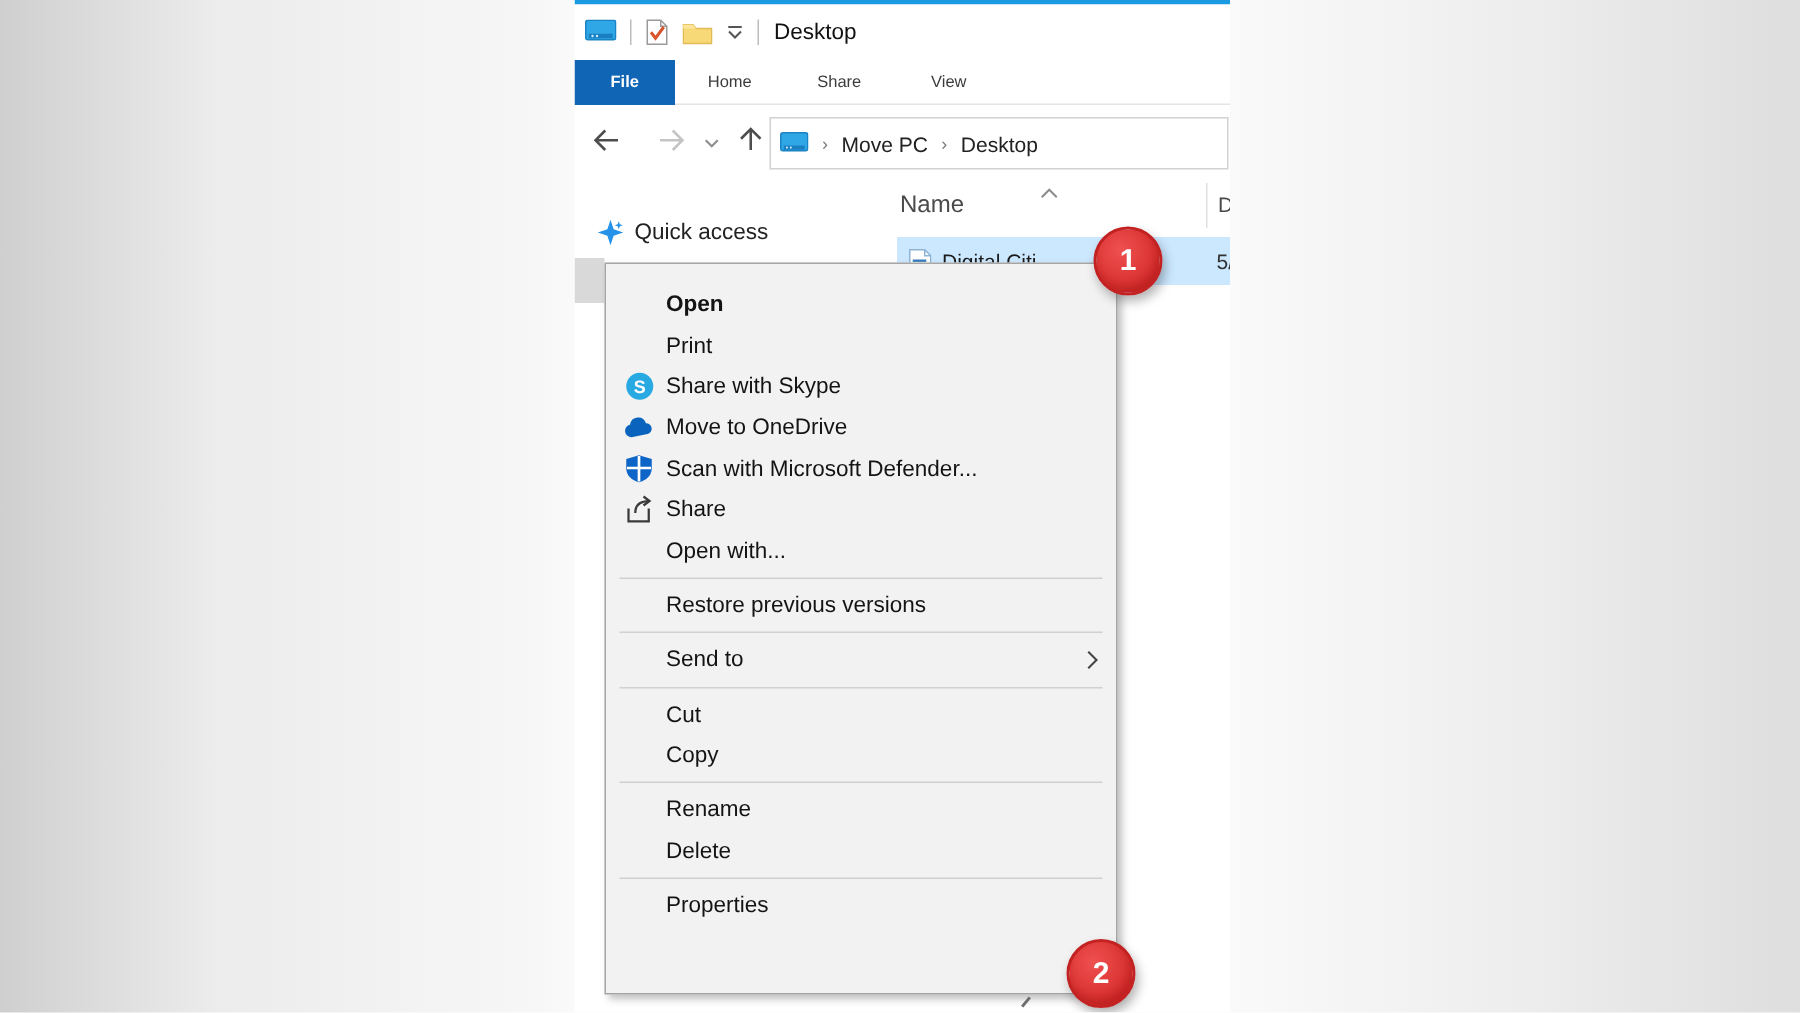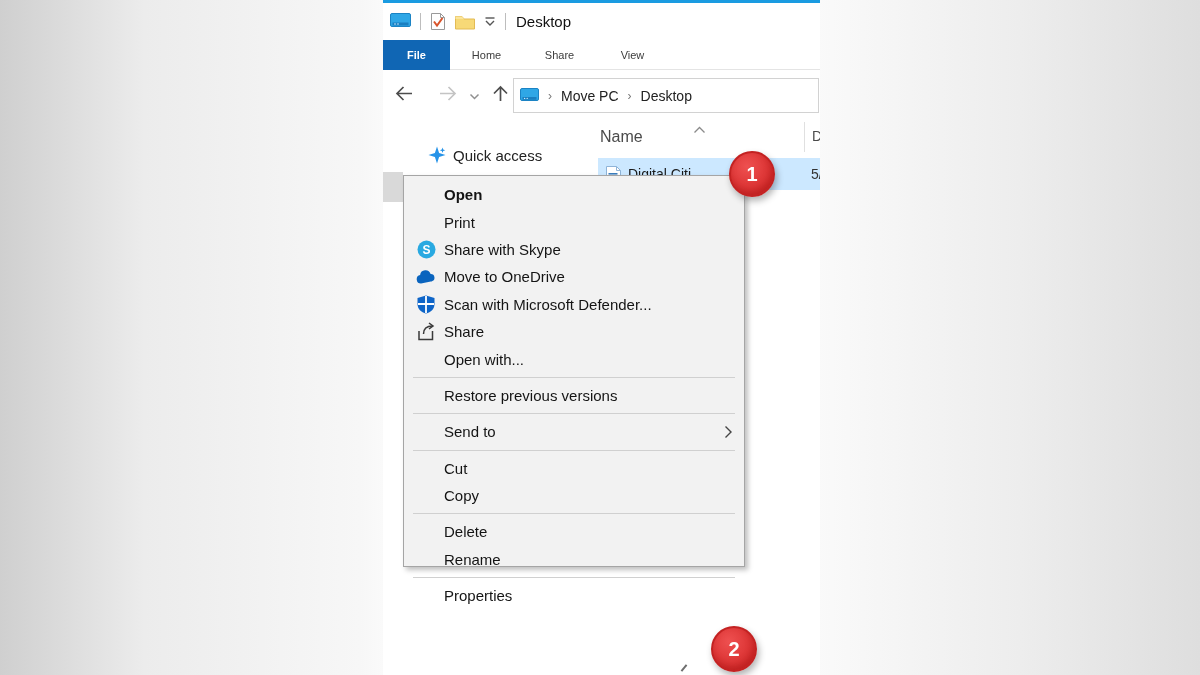--- a/index.html
+++ b/index.html
@@ -33,42 +33,42 @@
   .navbar { position:absolute; left:0; top:71px; width:437px; height:49px;
     background:#fff; display:flex; align-items:center; }
   .nav-icons { display:flex; align-items:center; }
   .breadcrumb { position:absolute; left:130px; top:7px; width:306px; height:35px;
     border:1px solid #d2d2d2; background:#fff; display:flex; align-items:center;
     padding-left:6px; font-size:14px; color:#222; }
   .crumb-sep { color:#777; font-size:12px; margin:0 9px; }
   .crumb { white-space:nowrap; }
 
   
-  .quick-access { position:absolute; left:45px; top:146px; display:flex;
-    align-items:center; gap:7px; font-size:15px; color:#222; }
+  .quick-access { position:absolute; left:15px; top:146px; display:flex;
+    align-items:flex-start; gap:7px; font-size:15px; color:#222; }
   .list-header { position:absolute; left:0; top:120px; width:437px; height:36px; }
   .col-name { position:absolute; left:217px; top:8px; font-size:16px; color:#4a4a4a; }
   .sort-caret { position:absolute; left:310px; top:0px; }
   .col-divider { position:absolute; left:421px; top:2px; width:1px; height:30px; background:#e0e0e0; }
   .col-date { position:absolute; left:429px; top:8px; font-size:14px; color:#4a4a4a; }
 
   .file-row { position:absolute; left:215px; top:158px; width:222px; height:32px;
     display:flex; align-items:center; padding-left:8px; }
   .file-name { font-size:14px; color:#1a1a1a; margin-left:7px; white-space:nowrap;
     overflow:hidden; width:105px; }
   .file-date { position:absolute; left:213px; font-size:14px; color:#333; }
 
   .ghost-item { position:absolute; left:0; top:172px; width:20px; height:30px;
     background:#d9d9d9; }
 
   
-  .menu { position:absolute; left:20px; top:175px; width:342px; height:392px;
+  .menu { position:absolute; left:20px; top:175px; width:342px; height:488px;
     background:#f2f2f2; border:1px solid #a5a5a5;
     box-shadow:3px 3px 5px rgba(0,0,0,0.25);
-    display:flex; flex-direction:column; padding:5px 0; }
+    display:flex; flex-direction:column; padding:13px 0; }
   .menu-item { height:27.4px; flex:0 0 27.4px; display:flex; align-items:center;
     font-size:15px; color:#141414; position:relative; }
   .menu-item .icon-slot { width:26px; margin-left:9px; display:flex;
     align-items:center; justify-content:center; }
   .menu-item .mi-label { margin-left:5px; }
   .menu-item.bold .mi-label { font-weight:bold; }
   .menu-item .submenu-arrow { position:absolute; right:11px; top:7px; }
   .menu-sep { height:1px; background:#d0d0d0; margin:4px 9px; flex:0 0 1px; }
 
   
@@ -275,25 +275,25 @@
         <span class="icon-slot"></span>
         <span class="mi-label">Cut</span>
       </div>
       <div class="menu-item">
         <span class="icon-slot"></span>
         <span class="mi-label">Copy</span>
       </div>
       <div class="menu-sep"></div>
       <div class="menu-item">
         <span class="icon-slot"></span>
+        <span class="mi-label">Rename</span>
+      </div>
+      <div class="menu-item">
+        <span class="icon-slot"></span>
         <span class="mi-label">Delete</span>
-      </div>
-      <div class="menu-item">
-        <span class="icon-slot"></span>
-        <span class="mi-label">Rename</span>
       </div>
       <div class="menu-sep"></div>
       <div class="menu-item">
         <span class="icon-slot"></span>
         <span class="mi-label">Properties</span>
       </div>
     </div>
 
   <div class="artifact"></div>
 

